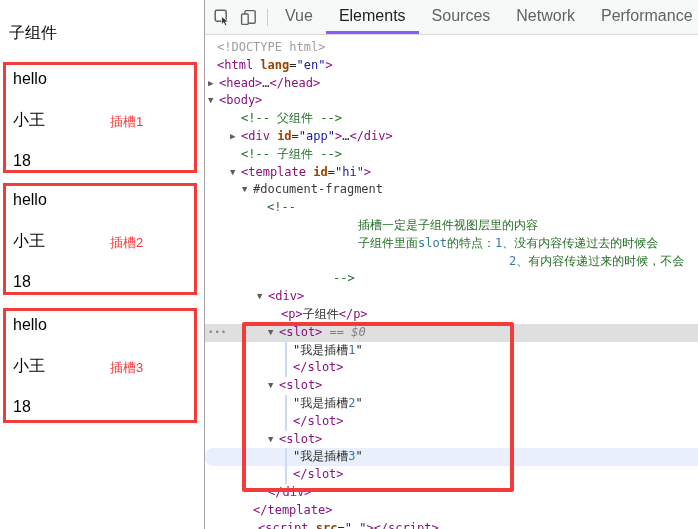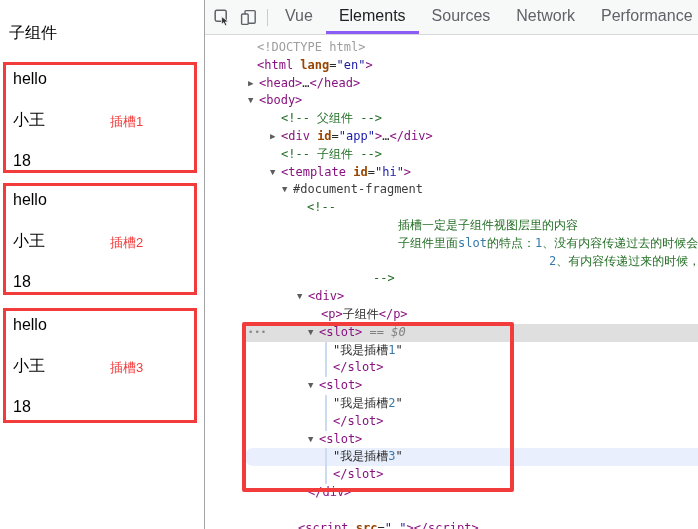--- a/index.html
+++ b/index.html
@@ -21,21 +21,21 @@
   .toolbar{position:absolute;left:0;top:0;right:0;height:34px;background:#f7f8f8;
            border-bottom:1px solid #d8d8d8;display:flex;align-items:center;overflow:hidden;}
   .tb-icon{width:17px;height:17px;margin-left:9px;flex:0 0 auto;display:flex;align-items:center;justify-content:center;}
   .tb-sep{width:1px;height:17px;background:#ccc;margin:0 2px 0 10px;flex:0 0 auto;}
   .tabs{display:flex;height:34px;align-items:stretch;margin-left:2px;}
   .tab{height:34px;line-height:32px;padding:0 13px;font-size:16px;color:#5f6368;
        box-sizing:border-box;white-space:pre;cursor:default;}
   .tab.active{color:#202124;border-bottom:3px solid #8b5cf6;}
 
   .tree{position:absolute;left:0;top:35px;right:0;bottom:0;overflow:hidden;
-        font-family:"DejaVu Sans Mono",monospace;font-size:12px;margin-left:40px;}
+        font-family:"DejaVu Sans Mono",monospace;font-size:12px;}
   .row{position:absolute;left:0;right:0;height:17.8px;line-height:17.8px;overflow:hidden;}
   .row.sel{background:#dfdfdf;}
   .row.hov{background:#e9effc;border-radius:8px 0 0 8px;}
   .txt{position:absolute;top:0;line-height:17.8px;white-space:pre;}
   .arrow{position:absolute;top:0;font-size:9px;color:#5d5d5d;line-height:17.8px;}
   .guide{position:absolute;top:0;height:17.8px;width:2px;background:#ccdbef;}
   .gutter{position:absolute;left:3px;top:0;height:17.8px;display:flex;align-items:center;
           font-size:9px;letter-spacing:1px;color:#8a8a8a;}
   .t-tag{color:#881280;}
   .t-attr{color:#994500;font-weight:bold;}
@@ -190,20 +190,23 @@
           <div class="guide" style="left: 80px;"></div>
           <span class="txt" style="left: 88px;"><span class="t-text">"我是插槽</span><span class="t-cblue">3</span><span class="t-text">"</span></span>
         </div>
         <div class="row" style="top: 431.2px;">
           <div class="guide" style="left: 80px;"></div>
           <span class="txt" style="left: 88px;"><span class="t-tag">&lt;/slot&gt;</span></span>
         </div>
         <div class="row" style="top: 449px;">
           <span class="txt" style="left: 63px;"><span class="t-tag">&lt;/div&gt;</span></span>
         </div>
+        <div class="row" style="top: 466.8px;">
+          <span class="txt" style="left: 48px;"><span class="t-tag">&lt;/template&gt;</span></span>
+        </div>
         <div class="row" style="top: 484.6px;">
           <span class="txt" style="left: 53px;"><span class="t-tag">&lt;script</span><span class="t-attr"> src</span><span class="t-text">=</span><span class="t-val">"…"</span><span class="t-tag">&gt;&lt;/script&gt;</span></span>
         </div>
       </div>
   </div>
 
   <div class="annotation" style="left: 242px; top: 322px; width: 272px; height: 170px;"></div>
 
 </div>
 

